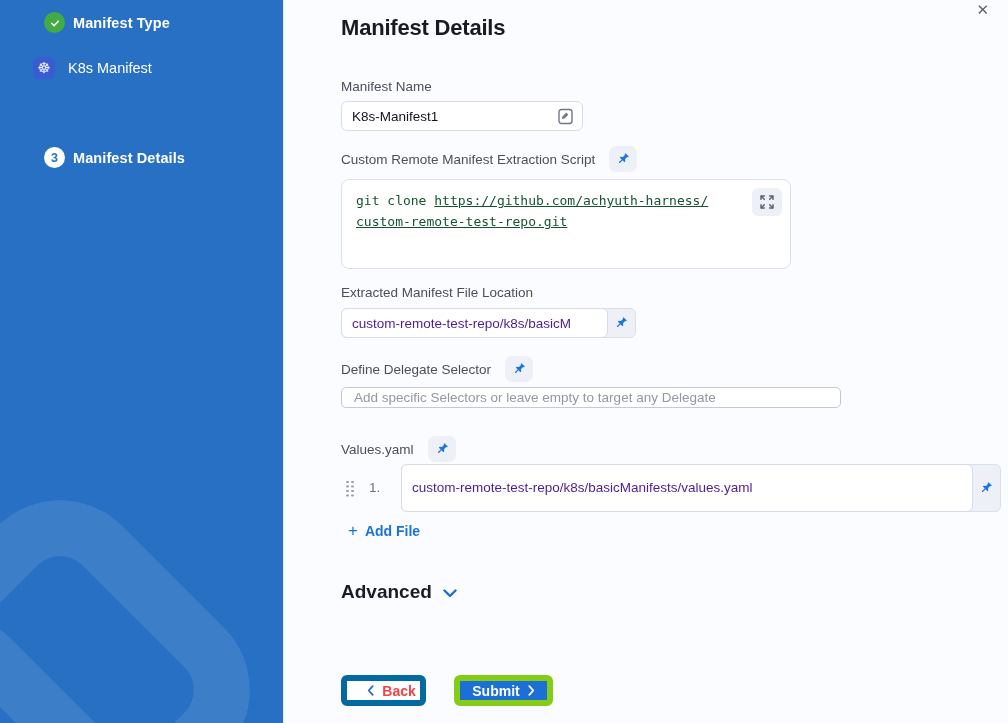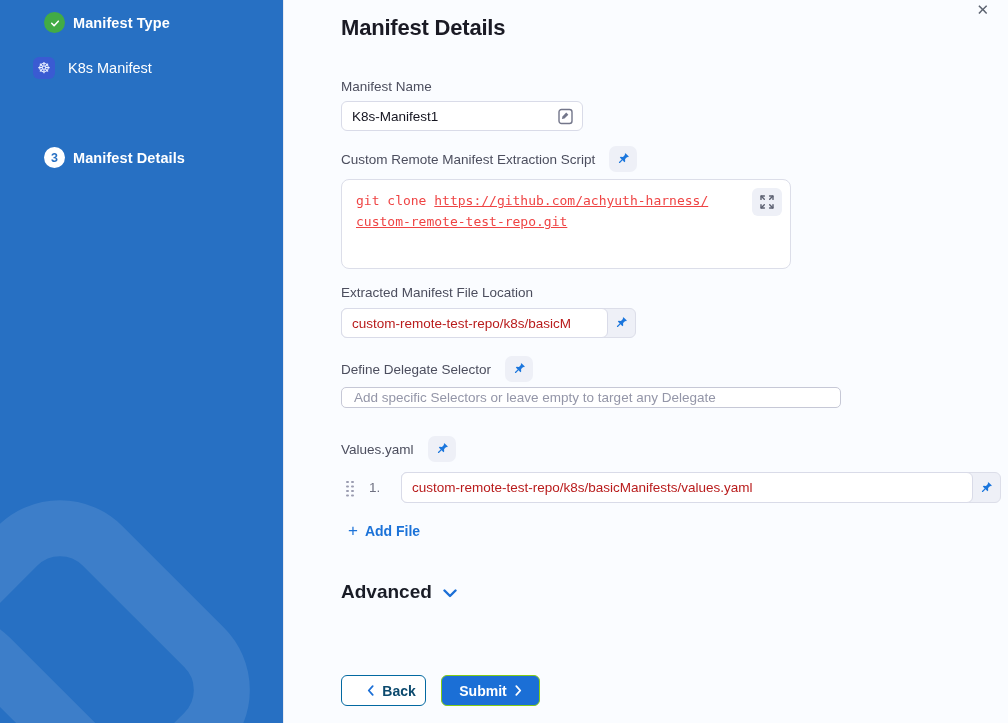--- a/index.html
+++ b/index.html
@@ -30,48 +30,48 @@
 
   .field-label { font-size:13.5px; color:#4c4e5e; }
   .abs { position:absolute; }
 
   .text-group { display:flex; align-items:center; background:#ffffff; border:1px solid #d9dbe8; border-radius:6px; }
   .text-group input { flex:1 1 auto; min-width:0; border:none; outline:none; background:transparent; font-family:"Liberation Sans", sans-serif; font-size:13.5px; color:#14141f; padding:0 10px; height:100%; }
 
   .pin-chip { width:28px; height:26px; background:#eef0f7; border-radius:7px; display:flex; align-items:center; justify-content:center; cursor:pointer; flex:0 0 auto; }
   .label-row { display:flex; align-items:center; gap:14px; }
 
-  .script-box { position:absolute; left:57px; top:179px; width:450px; height:90px; background:#ffffff; border:1px solid #dcdee9; border-radius:8px; padding:10px 14px; font-family:"DejaVu Sans Mono", monospace; font-size:13px; line-height:21px; color:#ef4444; }
+  .script-box { position:absolute; left:57px; top:179px; width:450px; height:90px; background:#ffffff; border:1px solid #dcdee9; border-radius:8px; padding:10px 14px; font-family:"DejaVu Sans Mono", monospace; font-size:13px; line-height:21px; color:#14532d; }
   .script-text { width:382px; }
   .script-text .url { text-decoration:underline; }
   .expand-chip { position:absolute; top:8px; right:8px; width:30px; height:28px; background:#eef0f7; border-radius:6px; display:flex; align-items:center; justify-content:center; cursor:pointer; }
 
   .runtime-group { position:relative; background:#eef0f7; border:1px solid #dcdee9; border-radius:6px; }
   .runtime-group .white-part { position:absolute; left:-1px; top:-1px; height:calc(100% + 2px); background:#ffffff; border:1px solid #d9dbe8; border-radius:6px; display:flex; align-items:center; }
-  .runtime-group input { border:none; outline:none; background:transparent; width:100%; font-family:"Liberation Sans", sans-serif; font-size:13.5px; color:#b91c1c; padding:0 10px; }
+  .runtime-group input { border:none; outline:none; background:transparent; width:100%; font-family:"Liberation Sans", sans-serif; font-size:13.5px; color:#4c1d95; padding:0 10px; }
   .runtime-group .pin-slot { position:absolute; top:0; right:0; height:100%; display:flex; align-items:center; justify-content:center; cursor:pointer; }
 
   .plain-input { background:#ffffff; border:1px solid #c6c8d6; border-radius:5px; font-family:"Liberation Sans", sans-serif; font-size:13.5px; color:#14141f; padding:0 12px; outline:none; }
   .plain-input::placeholder { color:#9496a8; }
 
   .values-row { position:absolute; left:57px; top:472px; height:31px; display:flex; align-items:center; }
   .drag-handle { width:10px; height:16px; position:relative; margin-left:4px; cursor:grab; }
   .drag-handle i { position:absolute; left:1px; top:1px; width:2.5px; height:2.5px; border-radius:50%; background:#9a9cb0;
       box-shadow:5px 0 0 #9a9cb0, 0 4.5px 0 #9a9cb0, 5px 4.5px 0 #9a9cb0, 0 9px 0 #9a9cb0, 5px 9px 0 #9a9cb0, 0 13.5px 0 #9a9cb0, 5px 13.5px 0 #9a9cb0; }
   .row-index { margin-left:14px; width:18px; font-size:13.5px; color:#6e7081; }
 
   .add-file { position:absolute; left:64px; top:522px; display:flex; align-items:center; gap:7px; color:#1b72d8; font-size:14px; font-weight:600; cursor:pointer; }
   .add-file .plus { font-size:17px; font-weight:500; line-height:1; }
 
   .advanced-row { position:absolute; left:57px; top:581px; display:flex; align-items:center; gap:11px; cursor:pointer; }
   .advanced-label { font-size:19px; font-weight:700; color:#191c26; }
 
   .btn { display:flex; align-items:center; justify-content:center; gap:8px; height:31px; border-radius:6px; font-size:14px; font-weight:700; cursor:pointer; }
-  .btn-back { position:absolute; left:57px; top:675px; width:85px; background:#ffffff; border:1px solid #0369a1; color:#0c4a6e;padding-left:16px; }
-  .btn-submit { position:absolute; left:157px; top:675px; width:99px; background:#1b6fd6; border:1px solid #84cc16; color:#ffffff; }
+  .btn-back { position:absolute; left:57px; top:675px; width:85px; background:#ffffff; border:6px solid #0369a1; color:#ef4444;padding-left:16px; }
+  .btn-submit { position:absolute; left:170px; top:675px; width:99px; background:#1b6fd6; border:6px solid #84cc16; color:#ffffff; }
 </style>
 </head>
 <body>
 
 <div class="app">
 
   <div class="sidebar">
     <div class="wm wm-a"></div>
     <div class="wm wm-b"></div>
 
@@ -173,21 +173,21 @@
             </g>
           </svg>
       </span>
     </div>
 
     <div class="values-row">
       <span class="drag-handle">
           <i></i>
         </span>
       <span class="row-index">1.</span>
-      <div class="runtime-group" style="width:600px; height:31px; margin-left:14px;">
+      <div class="runtime-group" style="width:600px; height:48px; margin-left:14px;">
         <div class="white-part" style="width:572px;">
           <input type="text" value="custom-remote-test-repo/k8s/basicManifests/values.yaml" style="">
         </div>
         <span class="pin-slot" style="width:29px;">
           <svg width="14" height="14" viewBox="0 0 16 16">
               <g transform="rotate(45 8 8)">
                 <path d="M5.3 1.3h5.4v1.3l-1 .3v3.4l2 1.9v1.2H8.7v4.3L8 14.6l-.7-.9V9.4H4.3V8.2l2-1.9V2.9l-1-.3z" fill="#1b76dd"></path>
               </g>
             </svg>
         </span>

